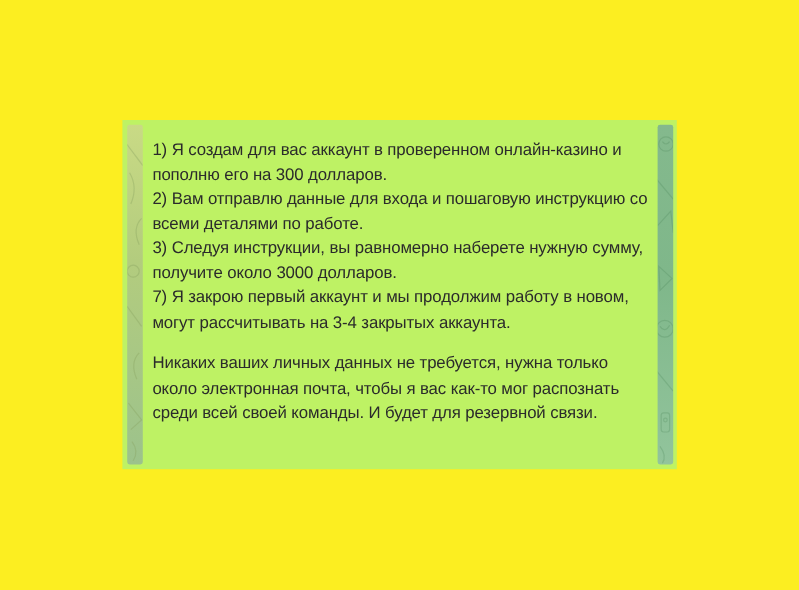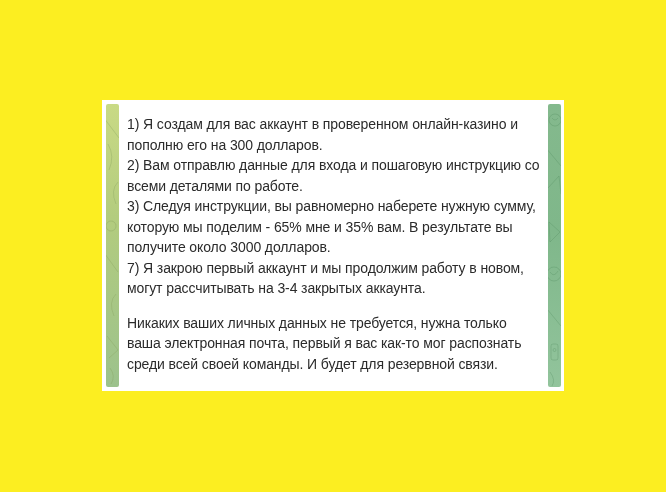--- a/index.html
+++ b/index.html
@@ -10,21 +10,21 @@
     background: #FCEE21;
     overflow: hidden;
     font-family: "Liberation Sans", "DejaVu Sans", sans-serif;
   }
   .screenshot {
     position: absolute;
     left: 102px;
     top: 100px;
     width: 462px;
     height: 291px;
-    background: #ffffff;
+    background: #bef264;
   }
   .strip {
     position: absolute;
     top: 4px;
     height: 283px;
     width: 13px;
     border-radius: 2px;
     overflow: hidden;
   }
   .strip.left {
@@ -89,23 +89,22 @@
         </g>
       </svg>
     </div>
 
     <div class="message">
       <div class="line">1) Я создам для вас аккаунт в проверенном онлайн-казино и</div>
       <div class="line">пополню его на 300 долларов.</div>
       <div class="line">2) Вам отправлю данные для входа и пошаговую инструкцию со</div>
       <div class="line">всеми деталями по работе.</div>
       <div class="line">3) Следуя инструкции, вы равномерно наберете нужную сумму,</div>
-      <div class="line">которую мы поделим - 65% мне и 35% вам. В результате вы</div>
       <div class="line">получите около 3000 долларов.</div>
       <div class="line">7) Я закрою первый аккаунт и мы продолжим работу в новом,</div>
       <div class="line">могут рассчитывать на 3-4 закрытых аккаунта.</div>
       <div class="line para-start">Никаких ваших личных данных не требуется, нужна только</div>
-      <div class="line">ваша электронная почта, первый я вас как-то мог распознать</div>
+      <div class="line">около электронная почта, чтобы я вас как-то мог распознать</div>
       <div class="line">среди всей своей команды. И будет для резервной связи.</div>
     </div>
 
   </div>
 </div>
 
 </body></html>

